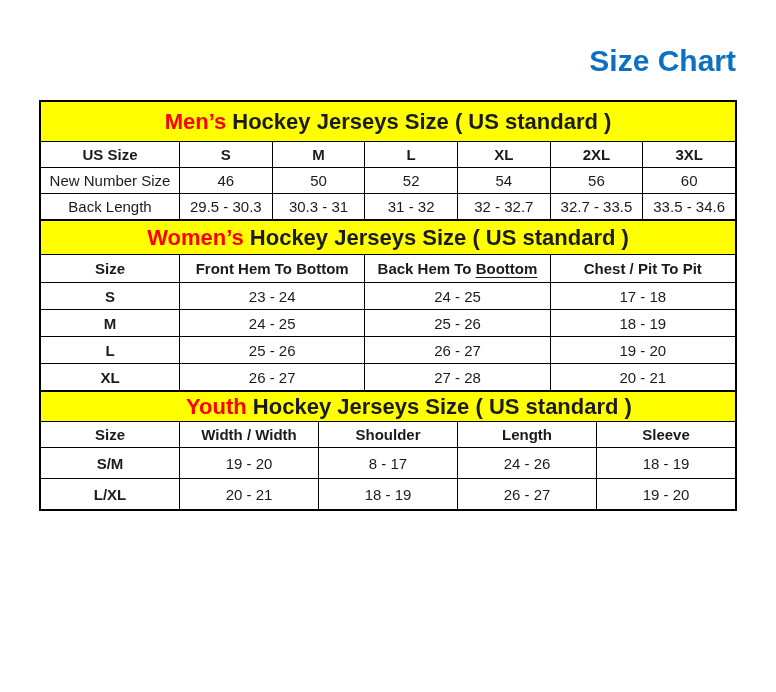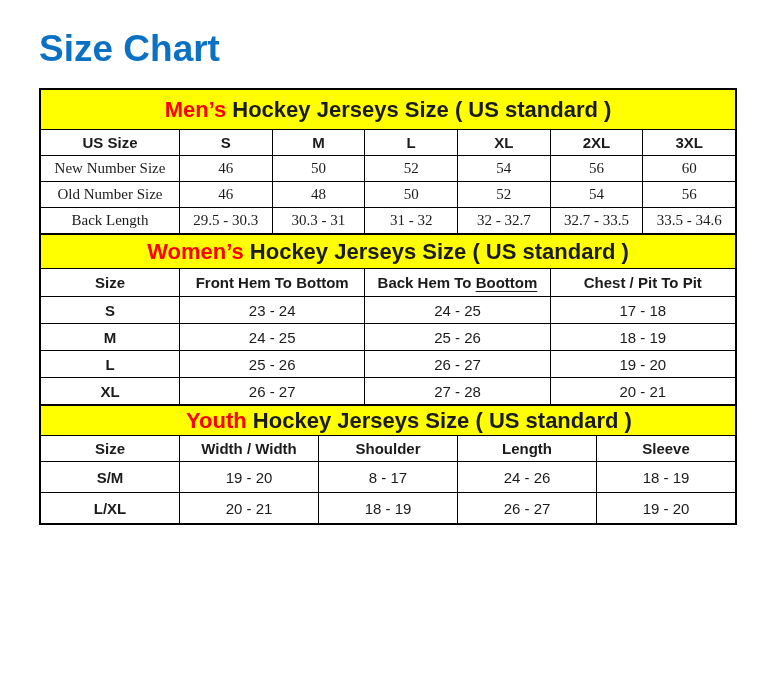--- a/index.html
+++ b/index.html
@@ -12,23 +12,23 @@
     color: #1b1b1b;
   }
   .page {
     width: 776px;
     height: 692px;
     overflow: hidden;
     background: #ffffff;
   }
   .page-title {
     width: 697px;
-    margin: 32px 0 0 39px;
-    text-align: left;
-    font-size: 37px;
+    margin: 44px 0 0 39px;
+    text-align: right;
+    font-size: 30px;
     line-height: 34px;
     font-weight: bold;
     color: #0c71c3;
     letter-spacing: 0px;
   }
   .chart {
     width: 696px;
     margin: 22px 0 0 39px;
     border: 1.5px solid #000;
   }
@@ -49,21 +49,21 @@
   }
   tr.band td {
     background: #ffff00;
     font-weight: bold;
     font-size: 22px;
     height: 39px;
     white-space: nowrap;
   }
   tr.band .hl { color: #ff0000; }
   tr.head td { font-weight: bold; height: 25px; }
-  table.men  tr.data td { height: 25px; font-family: Liberation Serif, serif; }
+  table.men  tr.data td { height: 25px; }
   table.women tr.band td { height: 33px; }
   table.women tr.head td { height: 27px; }
   table.women tr.data td { height: 26px; }
   table.youth tr.band td { height: 29px; padding-left: 44px; }
   table.youth tr.head td { height: 25px; }
   table.youth tr.data td { height: 30px; }
   td.bold-label { font-weight: bold; }
   .squiggle {
     text-decoration-line: underline;
     text-decoration-style: wavy;
@@ -113,29 +113,20 @@
       <tr class="data">
         <td>New Number Size</td>
         <td>46</td>
         <td>50</td>
         <td>52</td>
         <td>54</td>
         <td>56</td>
         <td>60</td>
       </tr>
       <tr class="data">
-        <td>Old Number Size</td>
-        <td>46</td>
-        <td>48</td>
-        <td>50</td>
-        <td>52</td>
-        <td>54</td>
-        <td>56</td>
-      </tr>
-      <tr class="data">
         <td>Back Length</td>
         <td>29.5 - 30.3</td>
         <td>30.3 - 31</td>
         <td>31 - 32</td>
         <td>32 - 32.7</td>
         <td>32.7 - 33.5</td>
         <td>33.5 - 34.6</td>
       </tr>
     </tbody>
       </table>

